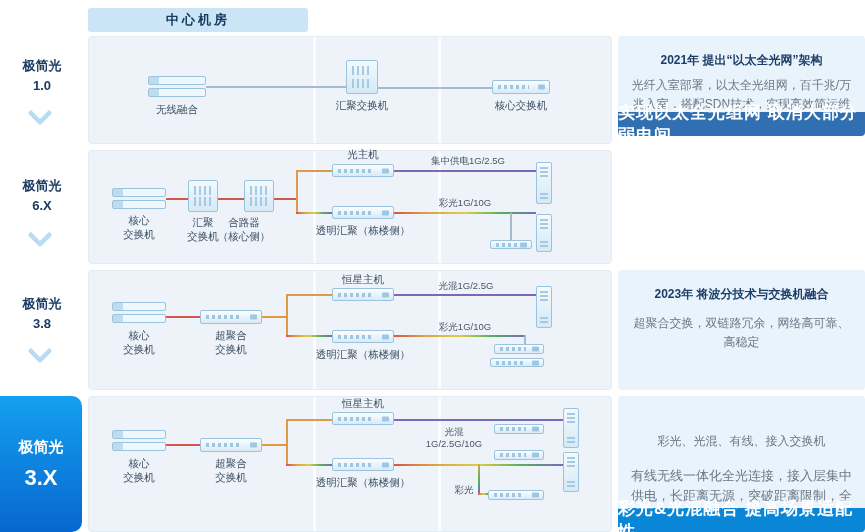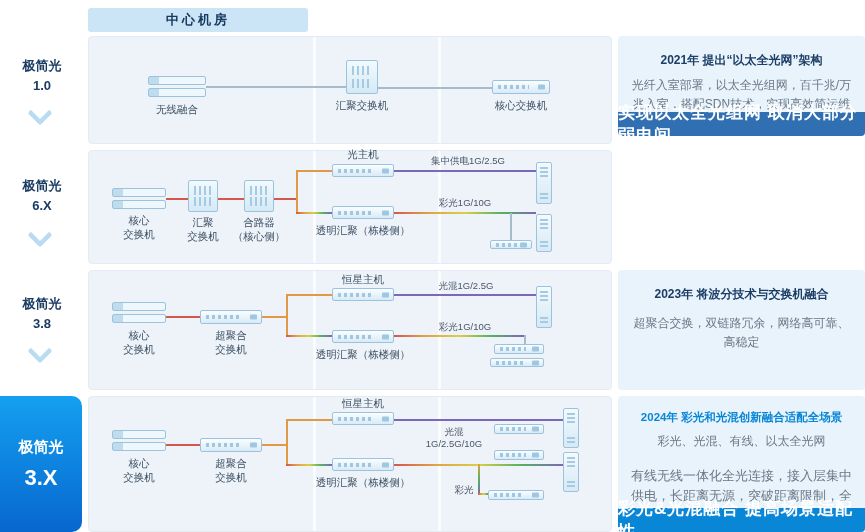--- a/index.html
+++ b/index.html
@@ -145,21 +145,21 @@
 
   <div class="hline c-red" style="left:166px;top:198px;width:22px"></div>
 
   <div class="boxsw" style="left:188px;top:180px;width:30px;height:32px"></div>
   <div class="devlabel" style="left:173px;top:216px;width:60px">汇聚
 交换机</div>
 
   <div class="hline c-red" style="left:218px;top:198px;width:26px"></div>
 
   <div class="boxsw" style="left:244px;top:180px;width:30px;height:32px"></div>
-  <div class="devlabel" style="left:224px;top:216px;width:70px">合路器
+  <div class="devlabel" style="left:209px;top:216px;width:70px">合路器
 （核心侧）</div>
 
   <div class="hline c-red" style="left:274px;top:198px;width:22px"></div>
   <div class="vline c-orange" style="left:296px;top:170px;height:44px"></div>
   <div class="hline c-orange" style="left:296px;top:170px;width:36px"></div>
   <div class="hline c-rainbow" style="left:296px;top:212px;width:36px"></div>
 
   <div class="devlabel" style="left:332px;top:148px;width:62px">光主机</div>
   <div class="flat" style="left:332px;top:164px;width:62px;height:13px"></div>
 
@@ -259,19 +259,18 @@
     <div class="rbanner">实现以太全光组网 取消大部分弱电间</div>
   </div>
 
 
   <div class="rsec" style="top:270px;height:120px">
     <div class="rtitle">2023年 将波分技术与交换机融合</div>
     <div class="rbody" style="top:44px">超聚合交换，双链路冗余，网络高可靠、高稳定</div>
   </div>
 
   <div class="rsec" style="top:396px;height:136px">
-    <div class="rtitle blue">2024年 彩光和光混创新融合适配全场景</div>
-    <div class="rbody" style="top:36px">彩光、光混、有线、以太全光网</div>
+    <div class="rbody" style="top:36px">彩光、光混、有线、接入交换机</div>
     <div class="rbody" style="top:70px;font-size:13px">有线无线一体化全光连接，接入层集中供电，长距离无源，突破距离限制，全光网极简架构</div>
     <div class="rbanner bright">彩光&amp;光混融合 提高场景适配性</div>
   </div>
 
 </div>
 
 </body></html>

